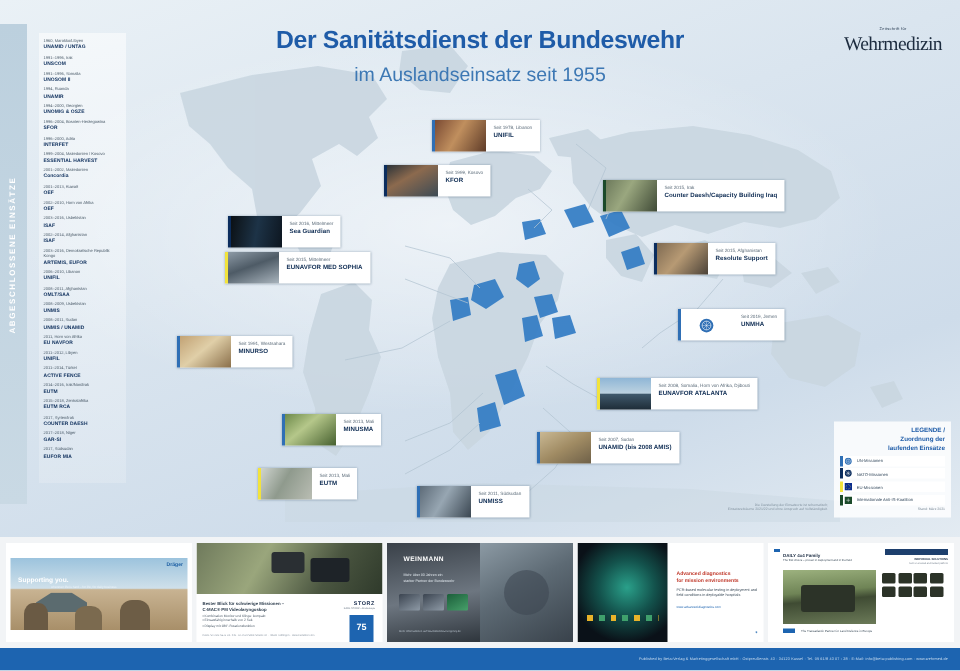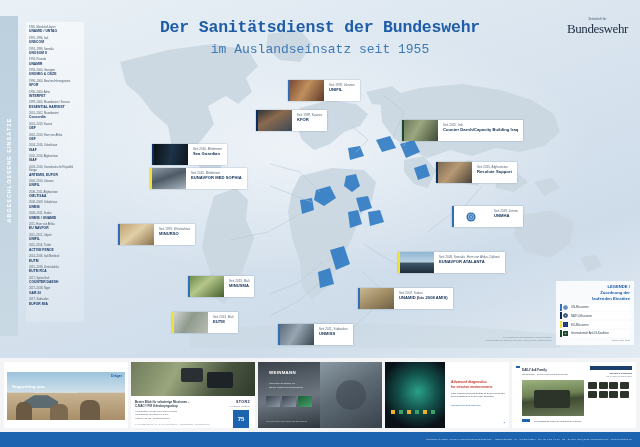--- a/index.html
+++ b/index.html
@@ -40,21 +40,21 @@
   
   #completed {
     position:absolute; left:26px; top:22px; width:58px; height:300px;
     background: linear-gradient(180deg, rgba(255,255,255,.55), rgba(255,255,255,.18));
     padding:4px 3px 0 3px;
   }
   .cm-item { margin-bottom:3.1px; }
   .cm-when { font-size:2.7px; color:#4a5a68; line-height:1.25; }
   .cm-name { font-size:3.3px; font-weight:bold; color:#0e2f5c; line-height:1.3; letter-spacing:.05px;}
   
-  #headline { position:absolute; left:120px; top:18px; width:400px; text-align:center;font-family:Liberation Mono, monospace; }
+  #headline { position:absolute; left:120px; top:18px; width:400px; text-align:center; }
   #title { font-size:16.5px; font-weight:bold; color:#1f5ca8; letter-spacing:-.2px; }
   #subtitle { font-size:13px; color:#3d78b4; margin-top:5px; }
   
   #brand { position:absolute; right:12px; top:18px; text-align:center; }
   #brand-kicker { font-size:2.6px; color:#24374e; letter-spacing:.2px; }
   #brand-name { font-family:"Liberation Serif", serif; font-size:13px; color:#1d2c3f; letter-spacing:-.4px; font-weight:normal; }
   
   .callout {
     position:absolute; background:#fff;
     box-shadow:0 0 1.5px rgba(30,60,90,.38);
@@ -301,21 +301,21 @@
         </div>
       </div>
 
     <div id="headline">
       <div id="title">Der Sanitätsdienst der Bundeswehr</div>
       <div id="subtitle">im Auslandseinsatz seit 1955</div>
     </div>
 
     <div id="brand">
       <div id="brand-kicker">Zeitschrift für</div>
-      <div id="brand-name">Bundeswehr</div>
+      <div id="brand-name">Wehrmedizin</div>
     </div>
 
     <div id="callout-host">
         <div class="callout" style="left: 288px; top: 80px;">
           <div class="bar" style="background: rgb(47, 111, 181);"></div>
           <div class="thumb t1"></div>
           <div class="txt">
             <div class="co-when">Seit 1978, Libanon</div>
             <div class="co-name">UNIFIL</div>
           </div>

